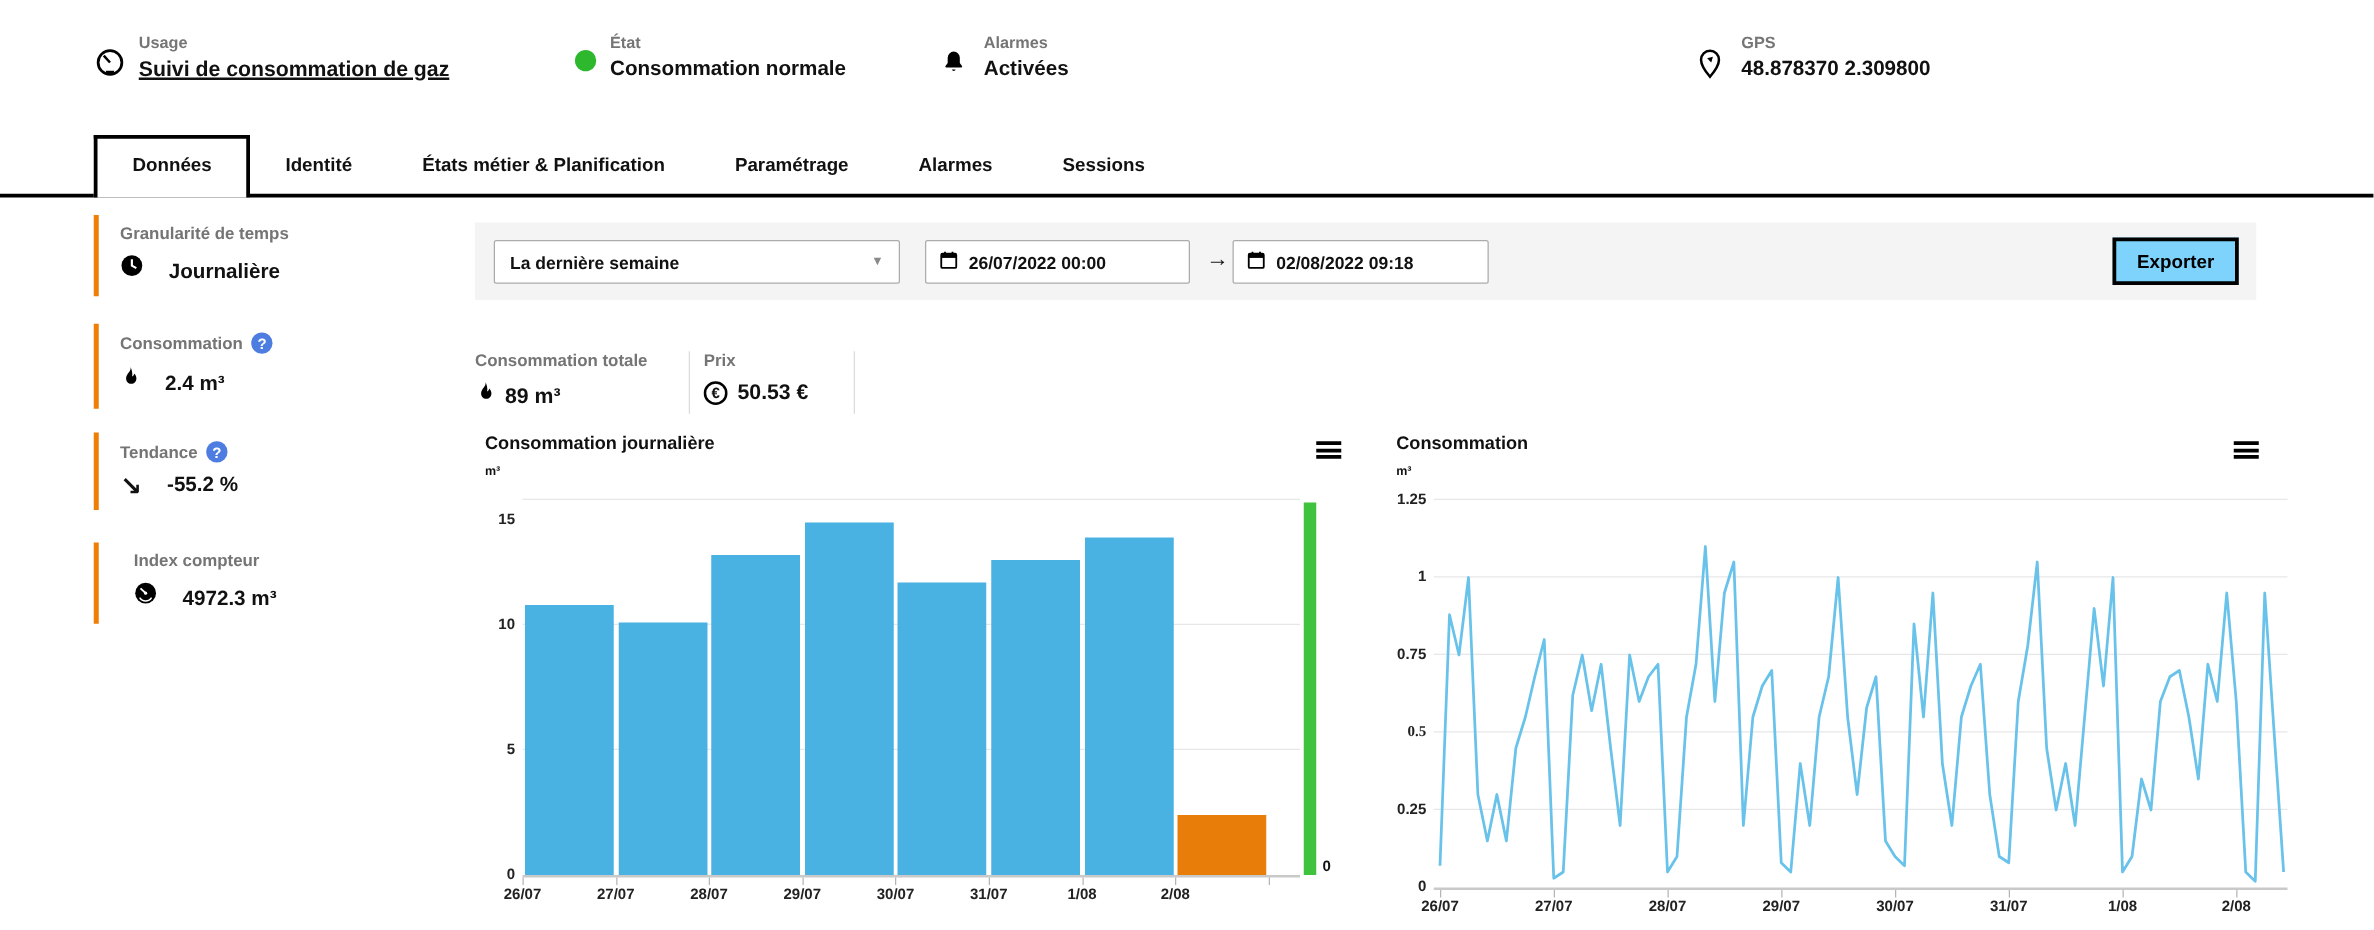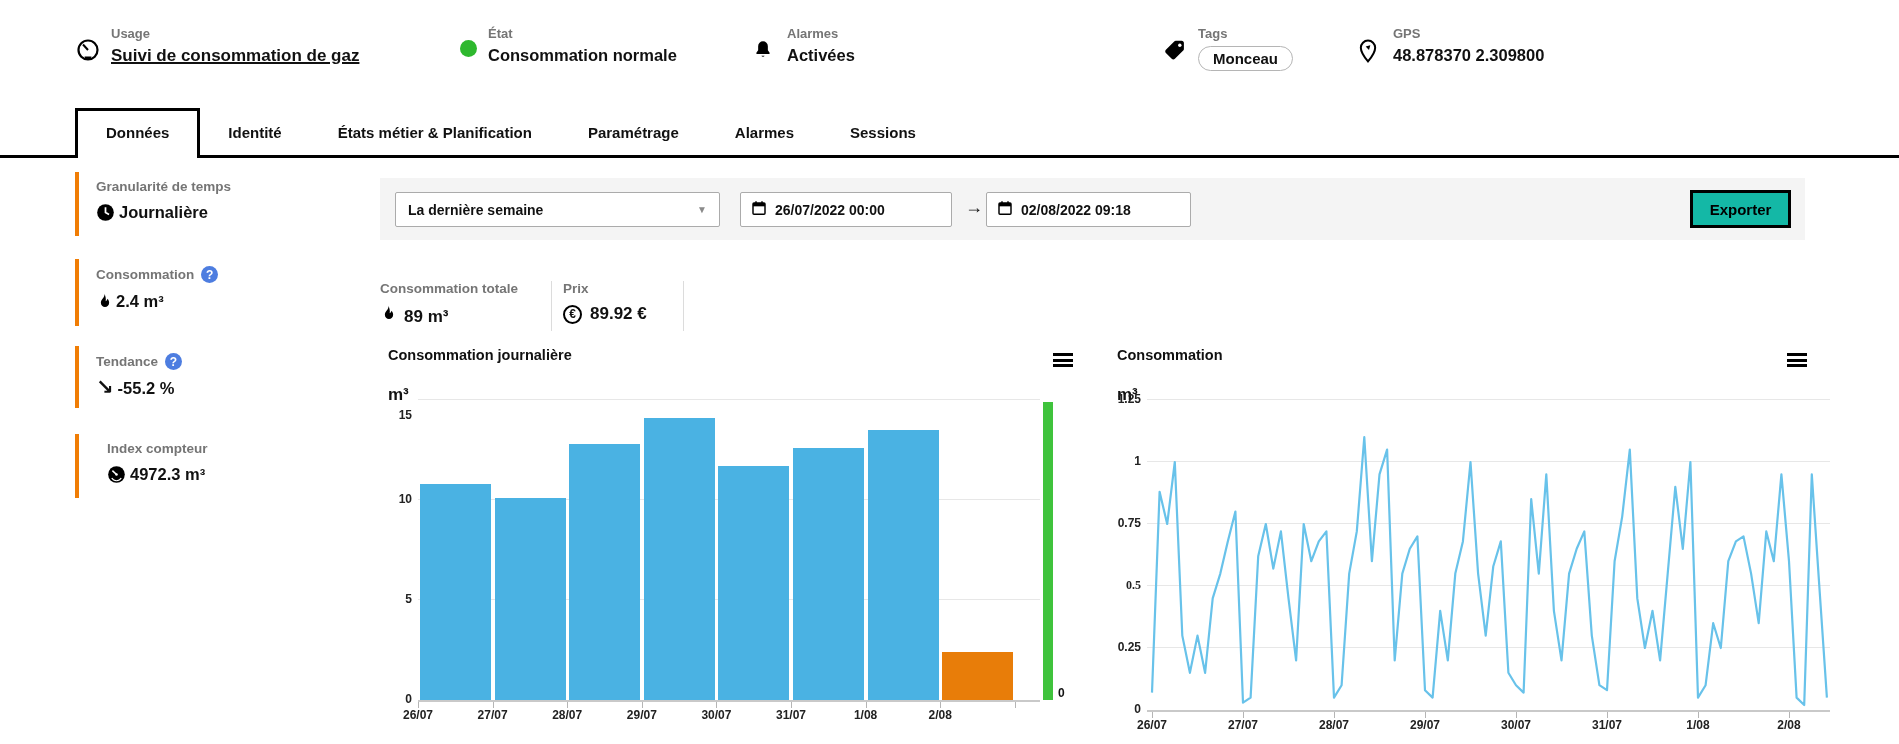--- a/index.html
+++ b/index.html
@@ -17,48 +17,48 @@
 
   
   .tabbar{position:absolute;top:108px;left:0;width:1899px;height:50px;display:flex;align-items:flex-end;
           border-bottom:3px solid #000;box-sizing:border-box;padding-left:75px;}
   .tab{padding:0 28px;height:44px;line-height:44px;font-size:15px;font-weight:bold;white-space:nowrap;cursor:pointer;}
   .tab.active{border:3px solid #000;border-bottom:none;background:#fff;margin-bottom:-3px;height:47px;position:relative;z-index:2;}
 
   
   .side-item{position:absolute;left:75px;width:235px;border-left:4px solid #f07d05;padding:7px 0 10px 17px;box-sizing:border-box;}
   .side-label{font-size:13.5px;font-weight:bold;color:#757575;display:flex;align-items:center;gap:7px;}
-  .side-value{margin-top:9px;font-size:16.5px;font-weight:bold;display:flex;align-items:flex-start;gap:4px;}
+  .side-value{margin-top:9px;font-size:16.5px;font-weight:bold;display:flex;align-items:flex-end;gap:20px;}
   .help-icon{display:inline-flex;align-items:center;justify-content:center;width:17px;height:17px;border-radius:50%;
              background:#4d7de0;color:#fff;font-size:12px;font-weight:bold;cursor:pointer;}
   .trend-arrow{font-size:21px;font-weight:bold;line-height:16px;}
 
   
   .filter-band{position:absolute;left:380px;top:178px;width:1425px;height:62px;background:#f4f4f4;}
   .control{position:absolute;background:#fff;border:1px solid #ababab;border-radius:2px;height:35px;
            display:flex;align-items:center;font-size:14px;font-weight:bold;box-sizing:border-box;cursor:pointer;}
   .select-control{left:15px;top:14px;width:325px;padding:0 12px;justify-content:space-between;}
   .caret{color:#8a8a8a;font-size:10px;}
   .date-control{gap:8px;padding:0 10px;}
   .range-arrow{position:absolute;left:585px;top:19px;font-size:18px;font-weight:bold;}
-  .export-btn{position:absolute;left:1310px;top:12px;width:101px;height:38px;border:3px solid #000;background:#14b8a6;
+  .export-btn{position:absolute;left:1310px;top:12px;width:101px;height:38px;border:3px solid #000;background:#7dd3fc;
               font-weight:bold;font-size:15px;display:flex;align-items:center;justify-content:center;box-sizing:border-box;cursor:pointer;}
 
   
   .stat-block{position:absolute;top:281px;}
   .stat-label{font-size:13.5px;font-weight:bold;color:#757575;white-space:nowrap;}
   .stat-value{margin-top:8px;font-size:17px;font-weight:bold;display:flex;align-items:center;gap:8px;}
   .vdiv{position:absolute;top:281px;width:1px;height:50px;background:#dcdcdc;}
   .euro-icon{display:inline-flex;align-items:center;justify-content:center;width:19px;height:19px;border:2px solid #000;
              border-radius:50%;font-size:12px;font-weight:bold;box-sizing:border-box;}
 
   
   .chart-card{position:absolute;}
   .chart-title{position:absolute;left:8px;top:2px;font-size:14.5px;font-weight:bold;white-space:nowrap;}
-  .chart-unit{position:absolute;left:8px;top:40px;font-size:17px;font-weight:bold;}
+  .chart-unit{position:absolute;left:8px;top:27px;font-size:10px;font-weight:bold;}
   .hamburger{position:absolute;top:8px;width:20px;height:14px;display:flex;flex-direction:column;justify-content:space-between;cursor:pointer;}
   .hamburger span{display:block;height:3px;background:#000;}
   .plot{position:absolute;top:55px;border-bottom:2px solid #c9c9c9;box-sizing:content-box;}
   .gridline{position:absolute;left:0;right:0;height:1px;background:#e7e7e7;}
   .bar{position:absolute;bottom:0;}
   .ylab{position:absolute;left:0;width:32px;text-align:right;font-size:12px;font-weight:bold;color:#222;}
   .xlabels{position:absolute;}
   .xlab{position:absolute;transform:translateX(-50%);font-size:12px;font-weight:bold;color:#222;white-space:nowrap;}
   .xtick{position:absolute;bottom:-8px;width:1px;height:6px;background:#b5b5b5;}
   .scale-bar{position:absolute;left:663px;top:57px;width:10px;height:298px;background:#3fc33c;}
@@ -97,32 +97,20 @@
           <path d="M12 2.5a5.3 5.3 0 0 0-5.3 5.3v4.6L4.8 15c-.4.6 0 1.3.7 1.3h13c.7 0 1.1-.7.7-1.3l-1.9-2.6V7.8A5.3 5.3 0 0 0 12 2.5z" fill="#000"></path>
           <path d="M10.3 18.2a1.8 1.8 0 0 0 3.4 0z" fill="#000"></path>
         </svg>
     </span>
     <div class="htxt">
       <div class="hlabel">Alarmes</div>
       <div class="hvalue">Activées</div>
     </div>
   </div>
 
-  <div class="hblock" style="left:1163px">
-    <span class="hicon">
-      <svg width="24" height="24" viewBox="0 0 24 24">
-          <path d="M2.9 11.8 11.2 3.5c.4-.4 1-.7 1.6-.7h5.9c1.2 0 2.2 1 2.2 2.2v5.9c0 .6-.3 1.2-.7 1.6l-8.3 8.3c-.9.9-2.3.9-3.2 0l-5.8-5.8c-.9-.9-.9-2.3 0-3.2z" fill="#000"></path>
-          <circle cx="16.8" cy="7.2" r="1.7" fill="#fff"></circle>
-        </svg>
-    </span>
-    <div class="htxt">
-      <div class="hlabel">Tags</div>
-      <span class="tag-pill">Monceau</span>
-    </div>
-  </div>
 
   <div class="hblock" style="left:1358px">
     <span class="hicon">
       <svg width="20" height="26" viewBox="0 0 24 28">
           <path d="M12 1.5a8.6 8.6 0 0 0-8.6 8.6c0 6.3 8.6 16.4 8.6 16.4s8.6-10.1 8.6-16.4A8.6 8.6 0 0 0 12 1.5z" fill="none" stroke="#000" stroke-width="2.4"></path>
           <path d="M14.8 7.2l-1.6 5.5-4-4z" fill="#000"></path>
         </svg>
     </span>
     <div class="htxt">
       <div class="hlabel">GPS</div>
@@ -238,21 +226,21 @@
           </svg>
       </span>
       <span>89 m³</span>
     </div>
   </div>
   <div class="vdiv" style="left:551px"></div>
   <div class="stat-block" style="left:563px">
     <div class="stat-label">Prix</div>
     <div class="stat-value">
       <span class="euro-icon">€</span>
-      <span>89.92 €</span>
+      <span>50.53 €</span>
     </div>
   </div>
   <div class="vdiv" style="left:683px"></div>
 
   <div class="chart-card" style="left:380px;top:345px;width:700px;height:395px">
     <div class="chart-title">Consommation journalière</div>
     <div class="chart-unit">m³</div>
     <div class="hamburger" style="left:673px">
         <span></span>
         <span></span>

